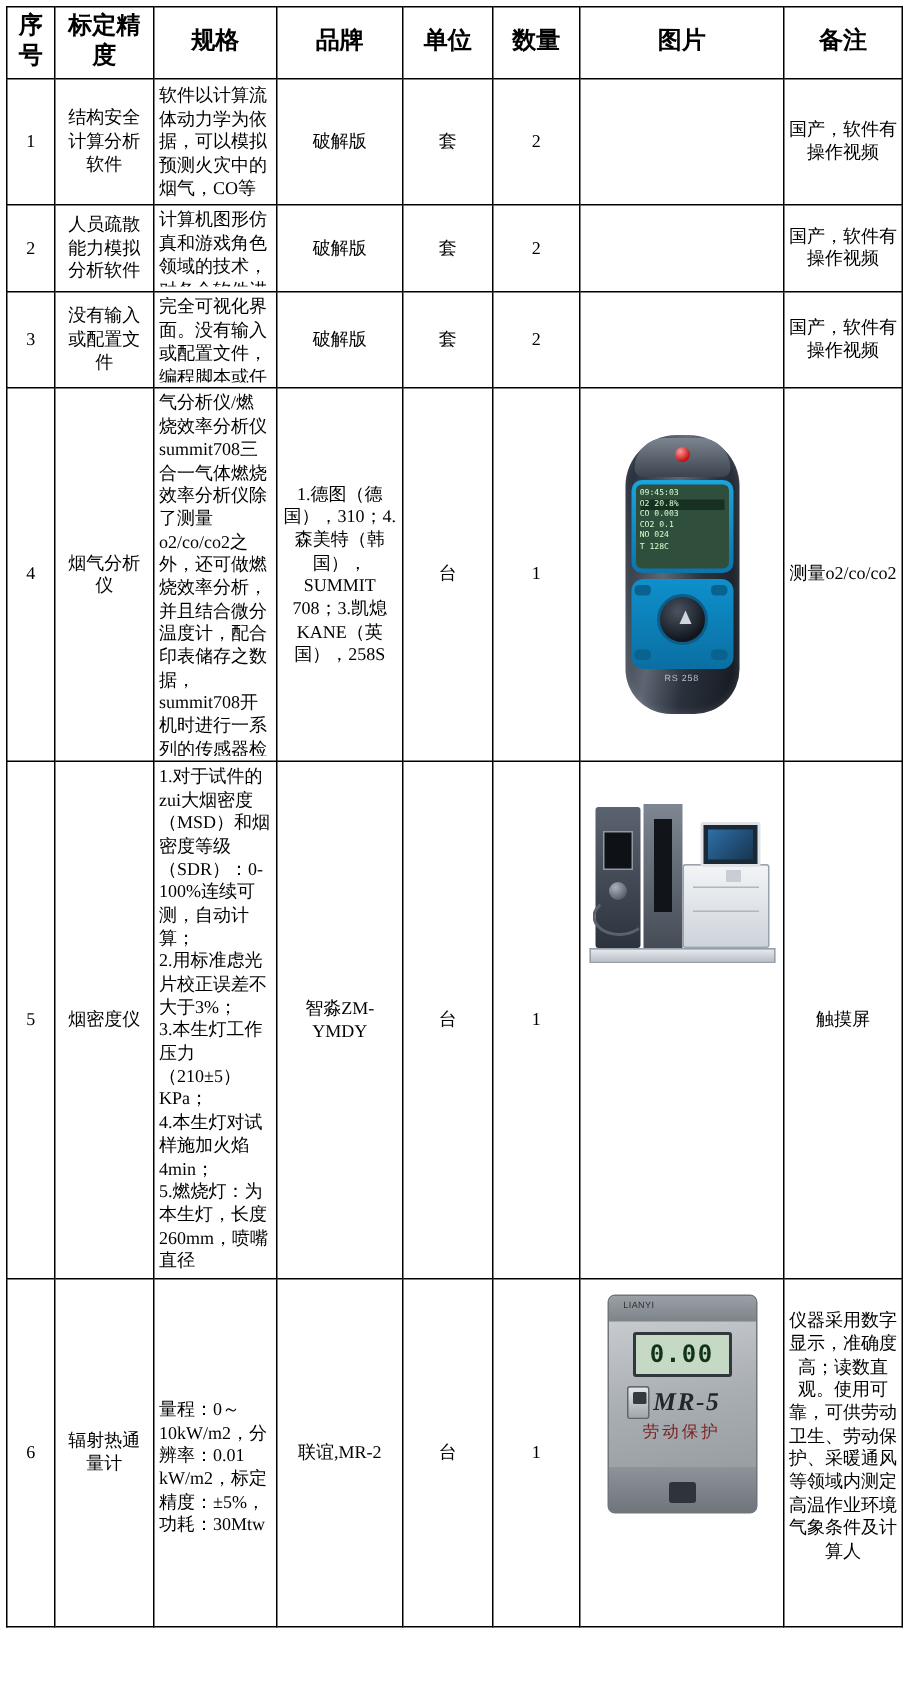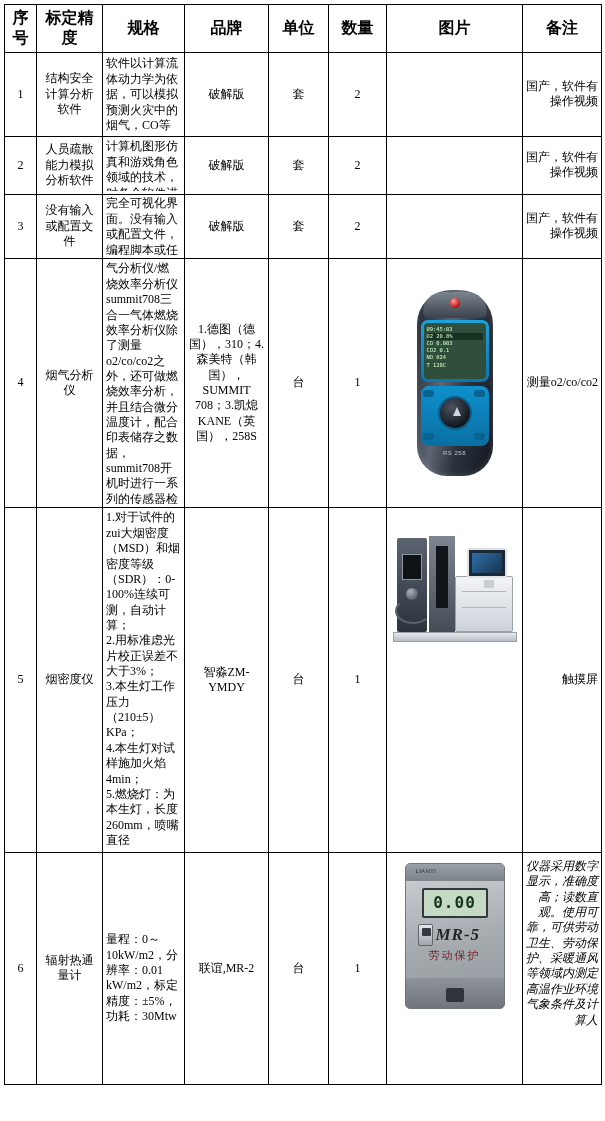--- a/index.html
+++ b/index.html
@@ -47,21 +47,21 @@
   col.c-qty    { width: 58px; }
   col.c-img    { width: 136px; }
   col.c-note   { width: 79px; }
 
   td.idx   { text-align: center; }
   td.name  { text-align: center; }
   td.spec-cell { text-align: left; }
   td.brand { text-align: center; }
   td.unit  { text-align: center; }
   td.qty   { text-align: center; }
-  td.note  { text-align: right; }
+  td.note  { text-align: center; }
   td.img   { text-align: center; padding: 4px 2px; }
   .clip-soft {
     overflow: hidden;
   }
 
   
   .img-wrap {
     display: flex;
     justify-content: center;
     width: 100%;
@@ -366,21 +366,21 @@
         <td class="unit">套</td>
         <td class="qty">2</td>
         <td class="img"></td>
         <td class="note">国产，软件有操作视频</td>
       </tr>
 
       <tr style="height:64px;">
         <td class="idx">3</td>
         <td class="name">没有输入或配置文件</td>
         <td class="spec-cell">
-          <div class="clip-soft" style="max-height:58px;font-family:Liberation Mono, monospace;">完全可视化界面。没有输入或配置文件，编程脚本或任</div>
+          <div class="clip-soft" style="max-height:58px;">完全可视化界面。没有输入或配置文件，编程脚本或任</div>
         </td>
         <td class="brand">破解版</td>
         <td class="unit">套</td>
         <td class="qty">2</td>
         <td class="img"></td>
         <td class="note">国产，软件有操作视频</td>
       </tr>
 
       <tr style="height:249px;">
         <td class="idx">4</td>
@@ -475,18 +475,18 @@
               <div class="brandtop">LIANYI</div>
               <div class="lcd">0.00</div>
               <div class="switch"></div>
               <div class="mr5">MR-5</div>
               <div class="cn">劳动保护</div>
               <div class="bot"></div>
               <div class="plug"></div>
             </div>
           </div>
         </td>
-        <td class="note" style="vertical-align:top; padding-top:6px;font-style:italic;">仪器采用数字显示，准确度高；读数直观。使用可靠，可供劳动卫生、劳动保护、采暖通风等领域内测定高温作业环境气象条件及计算人</td>
+        <td class="note" style="vertical-align:top; padding-top:20px;">仪器采用数字显示，准确度高；读数直观。使用可靠，可供劳动卫生、劳动保护、采暖通风等领域内测定高温作业环境气象条件及计算人</td>
       </tr>
 
     </tbody>
   </table>
 </div>
 
 </body></html>

